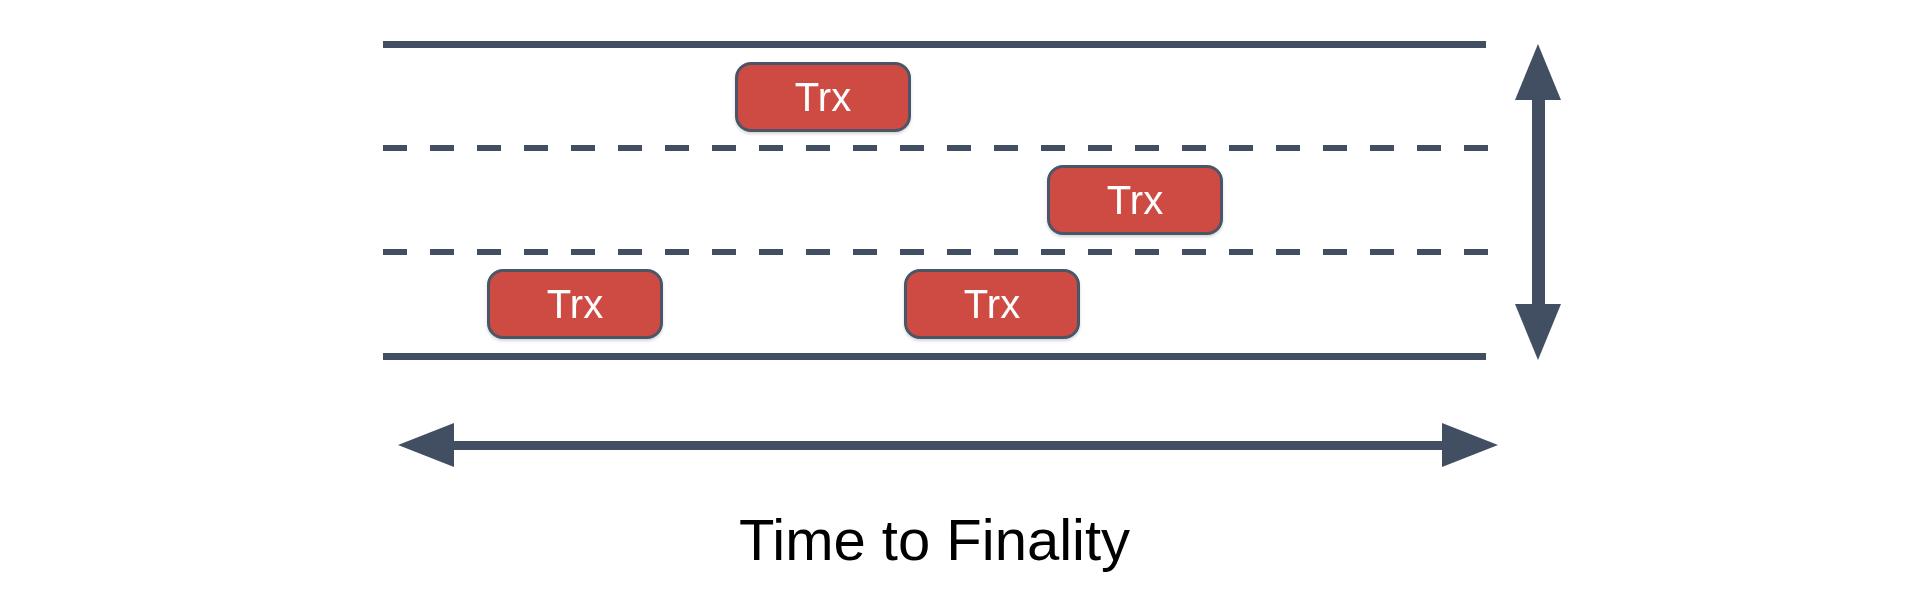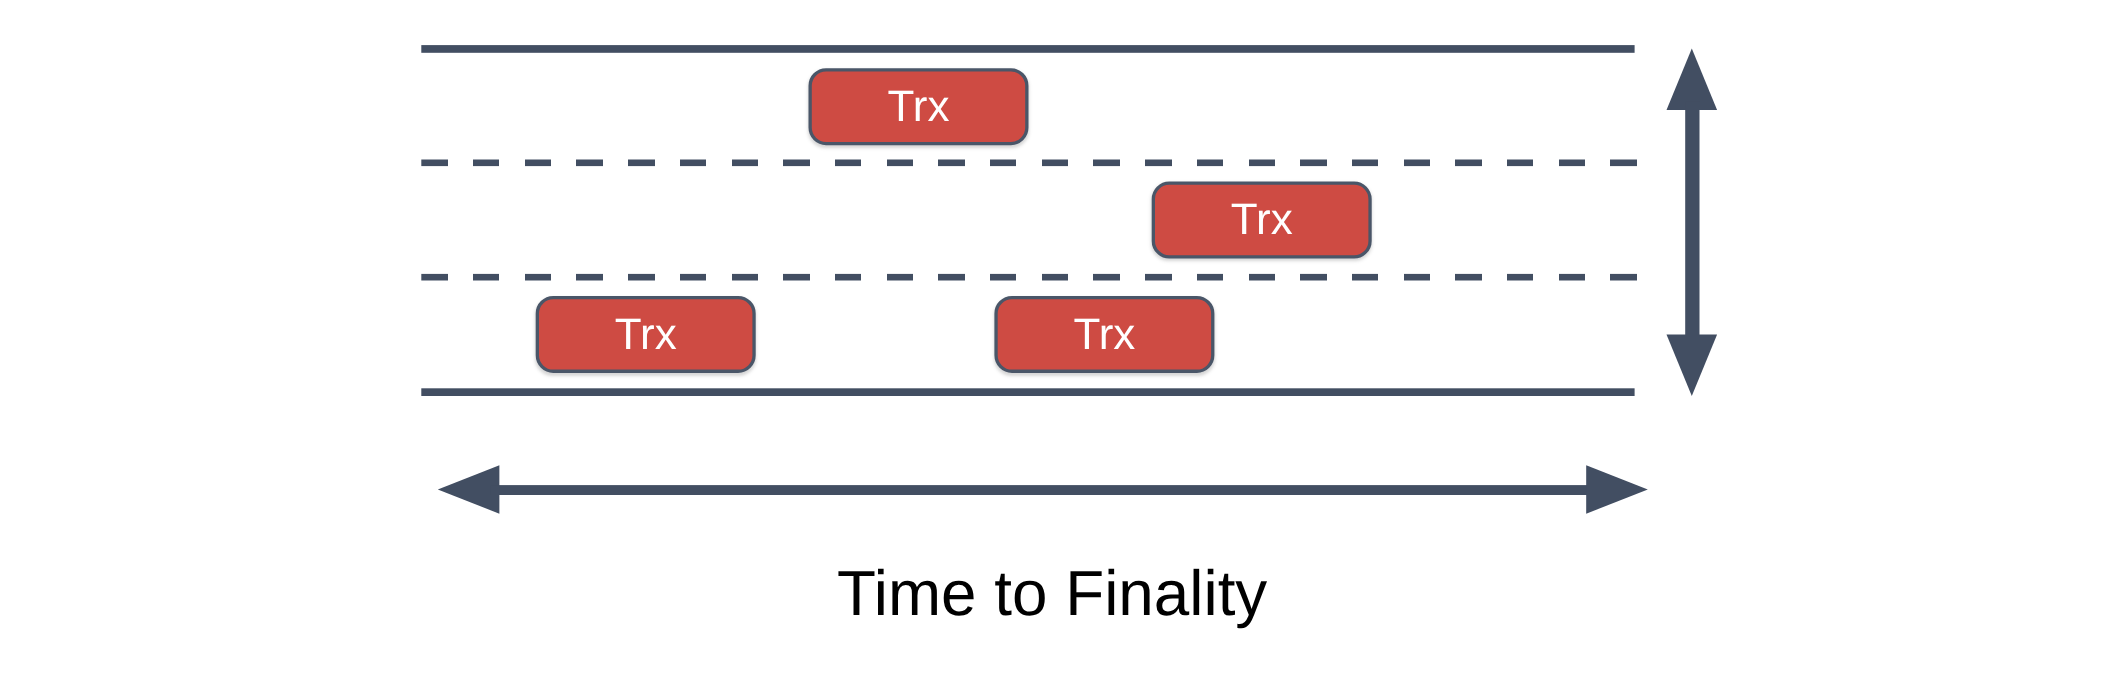--- a/index.html
+++ b/index.html
@@ -37,21 +37,21 @@
       var(--line, #424e62) 0 24px,
       transparent 24px 47px
     );
   }
   #lane-divider-1 { top: 145px; }
   #lane-divider-2 { top: 249px; }
 
   
   .trx-box {
     position: absolute;
-    width: 200px;
+    width: 176px;
     height: 70px;
     box-sizing: border-box;
     background: var(--box-fill, #ce4b43);
     border: 3px solid var(--box-border, #4a5668);
     border-radius: 16px;
     display: flex;
     align-items: center;
     justify-content: center;
     color: #ffffff;
     font-size: 40px;
@@ -138,21 +138,21 @@
 
   
   .axis-label {
     position: absolute;
     color: var(--label, #000000);
     font-size: 58px;
     line-height: 1.1;
     white-space: nowrap;
   }
   #throughput-label { left: 1578px; top: 148px; }
-  #time-label { left: 739px; top: 508px; margin-left: 22px; }
+  #time-label { left: 739px; top: 508px; }
 </style>
 </head>
 <body>
 
 <div id="canvas">
 
   <div id="road-top-edge" class="solid-line"></div>
   <div id="lane-divider-1" class="dashed-line"></div>
   <div id="lane-divider-2" class="dashed-line"></div>
   <div id="road-bottom-edge" class="solid-line"></div>

